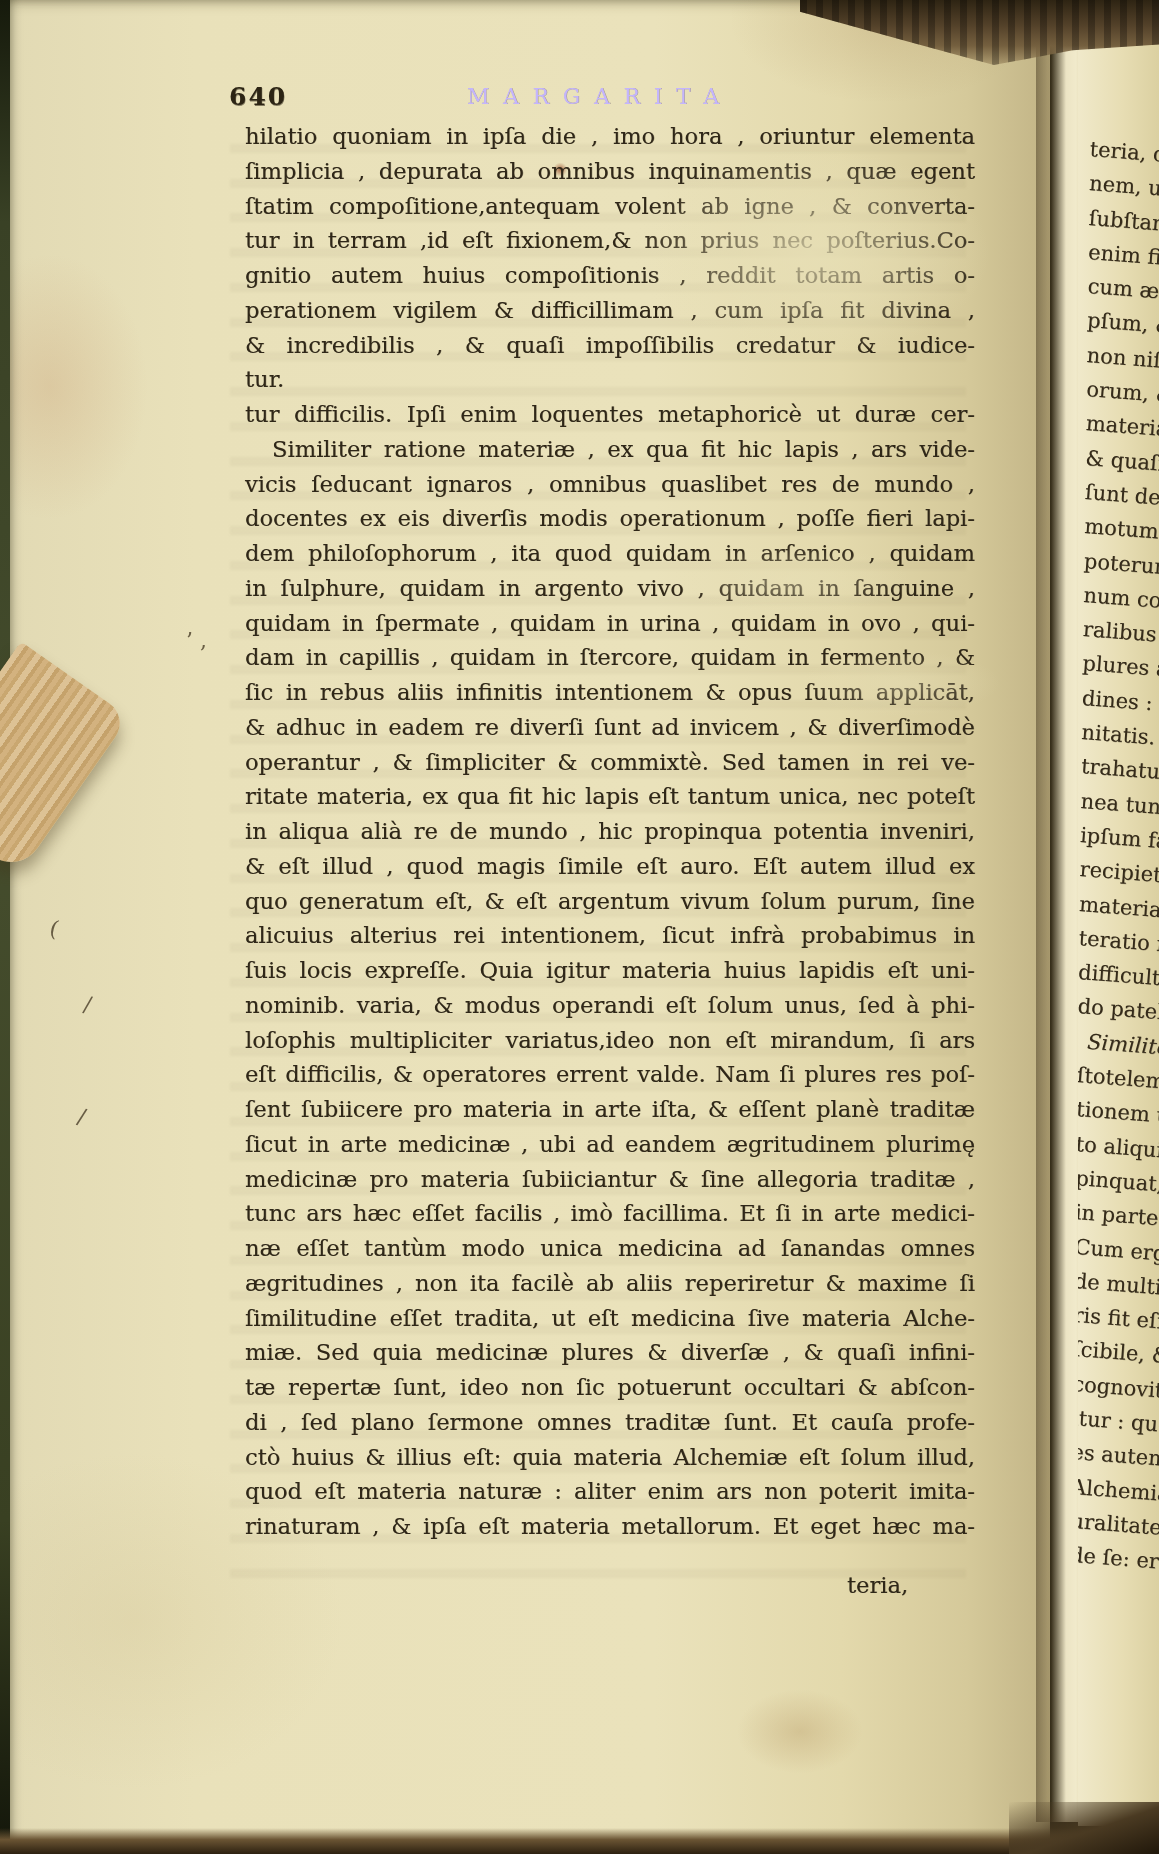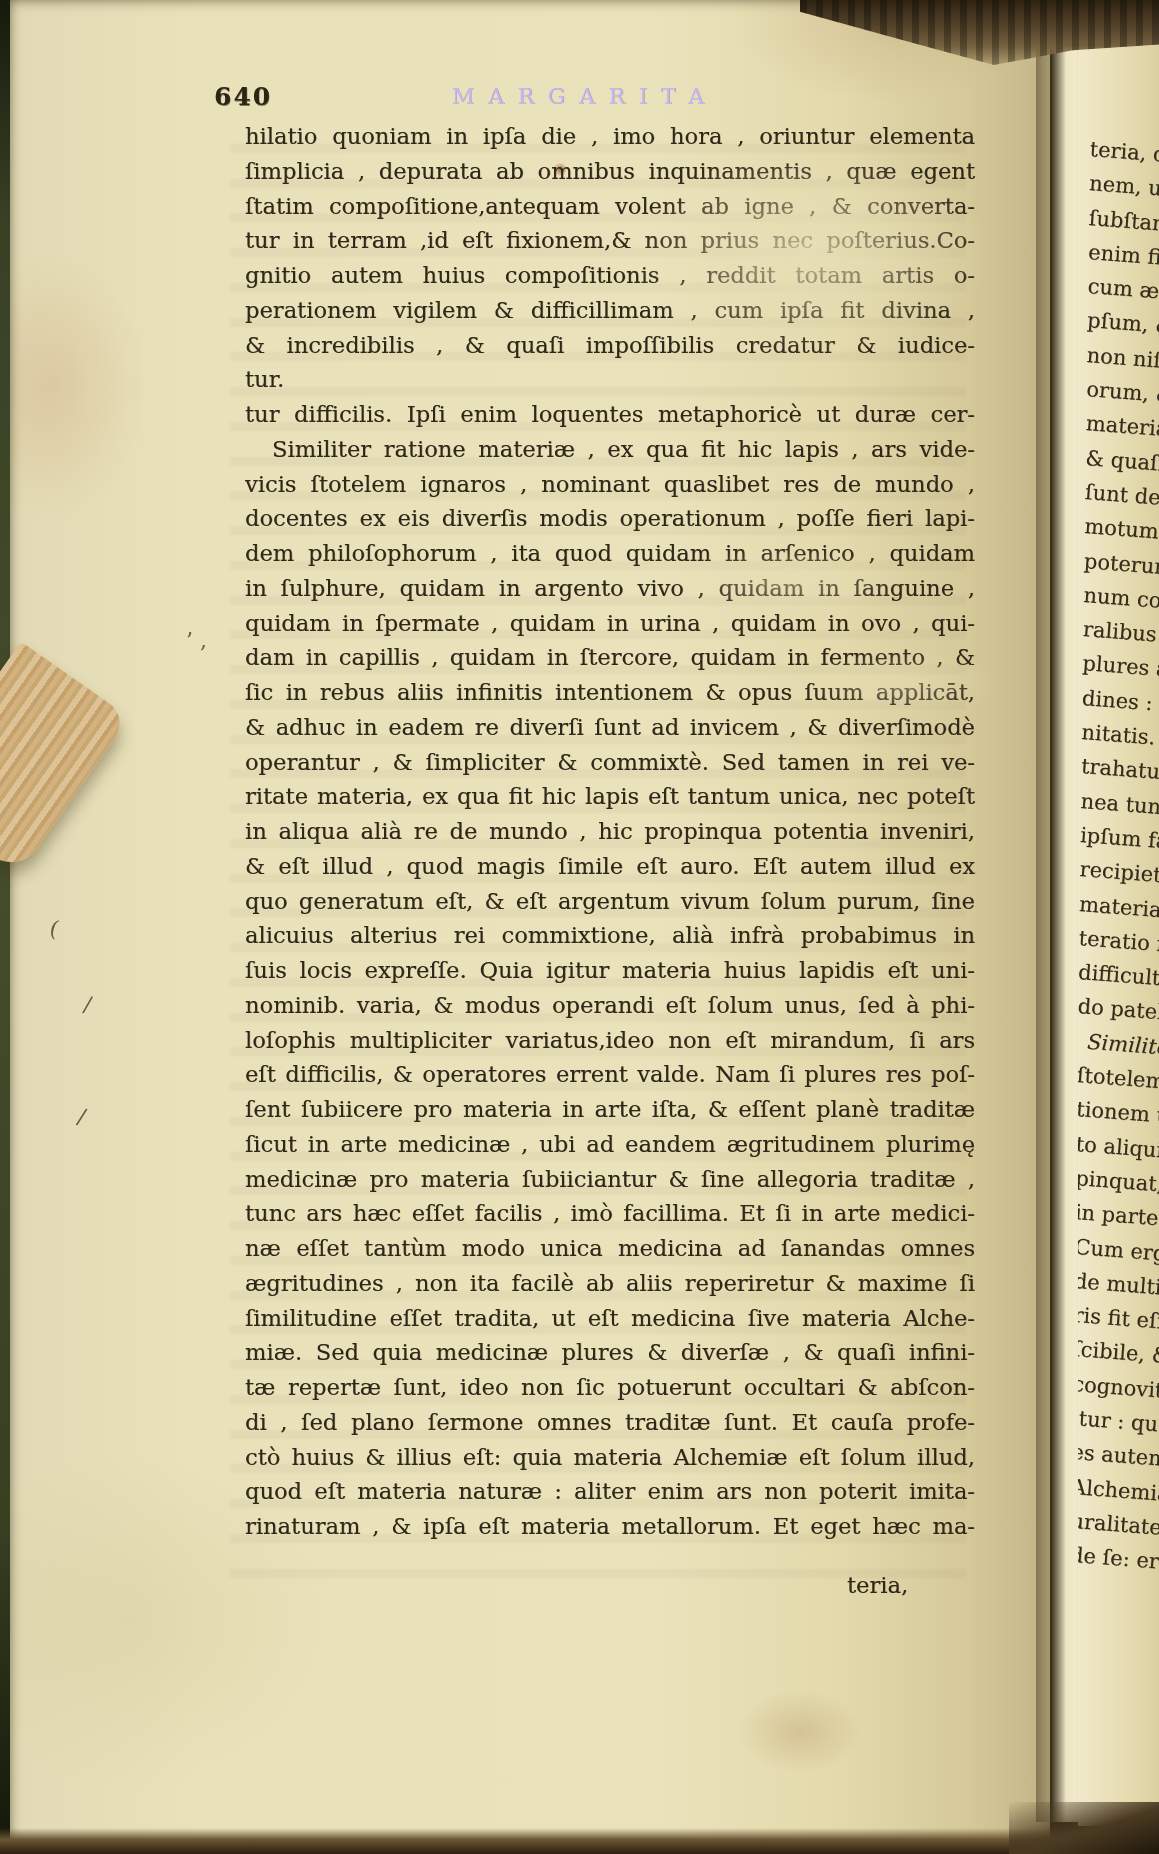--- a/index.html
+++ b/index.html
@@ -21,21 +21,21 @@
       #e8e0b7;
     box-shadow: inset 7px 0 12px -5px rgba(45,45,22,.55), inset 0 8px 14px -8px rgba(70,60,30,.5);
   }
   
   .ghost{
     position:absolute;left:222px;top:128px;width:736px;height:1450px;
     background:repeating-linear-gradient(180deg, rgba(114,104,70,.11) 0 9px, rgba(114,104,70,0) 9px 34.75px);
     background-position:0 16px;filter:blur(1.7px);opacity:.6;pointer-events:none;
   }
   
-  .header-row{position:absolute;left:214px;top:82px;width:728px;height:34px;}
+  .header-row{position:absolute;left:229px;top:82px;width:728px;height:34px;}
   .page-number{
     position:absolute;left:0;top:0;font-size:25px;font-weight:bold;
     color:#2c2414;letter-spacing:2px;text-shadow:.5px .5px 0 rgba(44,36,20,.55);
   }
   .running-header{
     position:absolute;left:0;right:0;top:2px;text-align:center;
     font-size:22px;color:#c4b5fd;letter-spacing:.62em;text-indent:.62em;
     text-shadow:.4px .4px 0 rgba(56,46,27,.4);
   }
   
@@ -133,34 +133,34 @@
     <div class="text-line">hilatio quoniam in ipſa die , imo hora , oriuntur elementa</div>
     <div class="text-line">ſimplicia , depurata ab omnibus inquinamentis , quæ egent</div>
     <div class="text-line">ſtatim compoſitione,antequam volent ab igne , &amp; converta-</div>
     <div class="text-line">tur in terram ,id eſt fixionem,&amp; non prius nec poſterius.Co-</div>
     <div class="text-line">gnitio autem huius compoſitionis , reddit totam artis o-</div>
     <div class="text-line">perationem vigilem &amp; difficillimam , cum ipſa fit divina ,</div>
     <div class="text-line">&amp; incredibilis , &amp; quaſi impoſſibilis credatur &amp; iudice-</div>
     <div class="text-line end">tur.</div>
     <div class="text-line">tur difficilis. Ipſi enim loquentes metaphoricè ut duræ cer-</div>
     <div class="text-line ind">Similiter ratione materiæ , ex qua fit hic lapis , ars vide-</div>
-    <div class="text-line">vicis ſtotelem ignaros , nominant quaslibet res de mundo ,</div>
+    <div class="text-line">vicis ſeducant ignaros , omnibus quaslibet res de mundo ,</div>
     <div class="text-line">docentes ex eis diverſis modis operationum , poſſe fieri lapi-</div>
     <div class="text-line">dem philoſophorum , ita quod quidam in arſenico , quidam</div>
     <div class="text-line">in ſulphure, quidam in argento vivo , quidam in ſanguine ,</div>
     <div class="text-line">quidam in ſpermate , quidam in urina , quidam in ovo , qui-</div>
     <div class="text-line">dam in capillis , quidam in ſtercore, quidam in fermento , &amp;</div>
     <div class="text-line">ſic in rebus aliis infinitis intentionem &amp; opus ſuum applicāt,</div>
     <div class="text-line">&amp; adhuc in eadem re diverſi ſunt ad invicem , &amp; diverſimodè</div>
     <div class="text-line">operantur , &amp; ſimpliciter &amp; commixtè. Sed tamen in rei ve-</div>
     <div class="text-line">ritate materia, ex qua fit hic lapis eſt tantum unica, nec poteſt</div>
     <div class="text-line">in aliqua alià re de mundo , hic propinqua potentia inveniri,</div>
     <div class="text-line">&amp; eſt illud , quod magis ſimile eſt auro.   Eſt autem illud ex</div>
     <div class="text-line">quo generatum eſt, &amp; eſt argentum vivum ſolum purum, ſine</div>
-    <div class="text-line">alicuius alterius rei commixtione, alià infrà probabimus in</div>
+    <div class="text-line">alicuius alterius rei intentionem, ſicut infrà probabimus in</div>
     <div class="text-line">ſuis locis expreſſe. Quia igitur materia huius lapidis eſt uni-</div>
     <div class="text-line">nominib. varia, &amp; modus operandi eſt ſolum unus, ſed à phi-</div>
     <div class="text-line">loſophis multipliciter variatus,ideo non eſt mirandum, ſi ars</div>
     <div class="text-line">eſt difficilis, &amp; operatores errent valde. Nam ſi plures res poſ-</div>
     <div class="text-line">ſent ſubiicere pro materia in arte iſta, &amp; eſſent planè traditæ</div>
     <div class="text-line">ſicut in arte medicinæ , ubi ad eandem ægritudinem plurimę</div>
     <div class="text-line">medicinæ pro materia ſubiiciantur &amp; ſine allegoria traditæ ,</div>
     <div class="text-line">tunc ars hæc eſſet facilis , imò facillima. Et ſi in arte medici-</div>
     <div class="text-line">næ eſſet tantùm modo unica medicina ad ſanandas omnes</div>
     <div class="text-line">ægritudines , non ita facilè ab aliis reperiretur &amp; maxime ſi</div>

